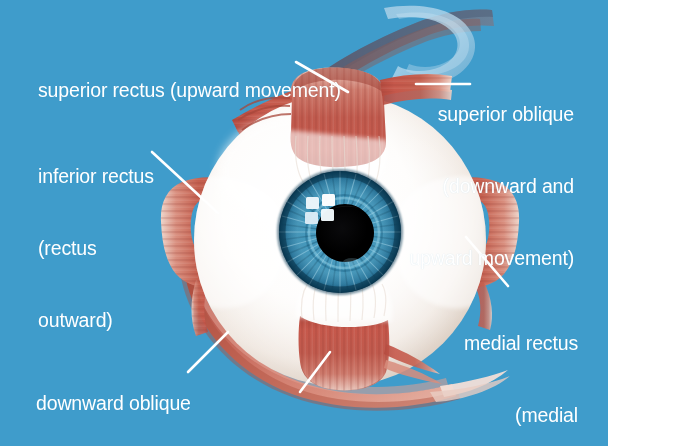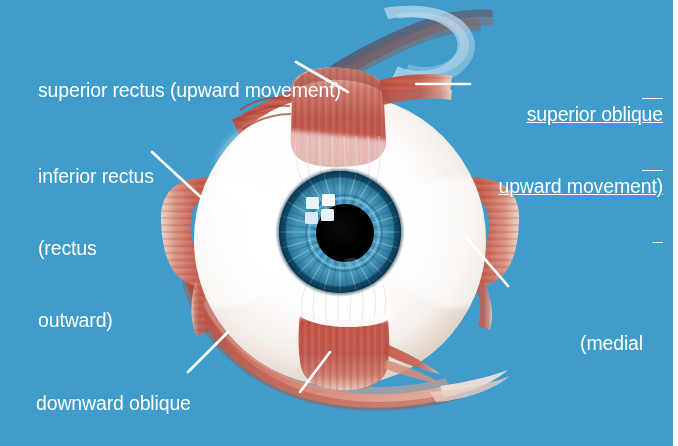--- a/index.html
+++ b/index.html
@@ -3,21 +3,21 @@
 <meta charset="utf-8">
 <title>Eye Muscles Diagram</title>
 <style>
   html, body {
     margin: 0;
     padding: 0;
     background: #ffffff;
   }
   #stage {
     position: relative;
-    width: 673px;
+    width: 608px;
     height: 446px;
     overflow: hidden;
     font-family: "Liberation Sans", sans-serif;
     background: #3b82f6;
   }
   #art {
     position: absolute;
     left: 0; top: 0;
     width: 678px;
     height: 446px;
@@ -28,21 +28,21 @@
     font-family: "Liberation Sans", sans-serif;
     font-size: 19.5px;
     line-height: 24px;
     letter-spacing: -0.15px;
     white-space: pre;
     text-shadow: 0 0 1px rgba(63,156,203,0.25);
   }
   .label.right { text-align: right; }
   .label.left  { text-align: left;  }
   .lbl-superior-rectus { left: 38px;  top: 30px; }
-  .lbl-superior-oblique{ right: 10px; top: 54px; text-decoration: underline; }
+  .lbl-superior-oblique{ right: 34px; top: 54px; }
   .lbl-lateral-rectus  { left: 38px;  top: 116px; }
   .lbl-medial-rectus   { right: 30px; top: 283px; }
   .lbl-inferior-oblique{ left: 36px;  top: 343px; }
   .lbl-inferior-rectus { left: 288px; top: 400px; }
 </style>
 </head>
 <body>
 
 <div id="stage">
 
@@ -442,30 +442,32 @@
       <line x1="330" y1="352" x2="300" y2="392"></line>
     </g>
   </svg>
 
   <div class="label left lbl-superior-rectus">
     <div>superior rectus (upward movement)</div>
   </div>
 
   <div class="label right lbl-superior-oblique">
     <div>superior oblique</div>
+    <div>(downward and</div>
     <div>upward movement)</div>
   </div>
 
   <div class="label left lbl-lateral-rectus">
     <div>inferior rectus</div>
     <div>(rectus</div>
     <div>outward)</div>
   </div>
 
   <div class="label right lbl-medial-rectus">
+    <div>medial rectus</div>
     <div>(medial</div>
     
   </div>
 
   <div class="label left lbl-inferior-oblique">
     <div>downward oblique</div>
     
     
   </div>
 

